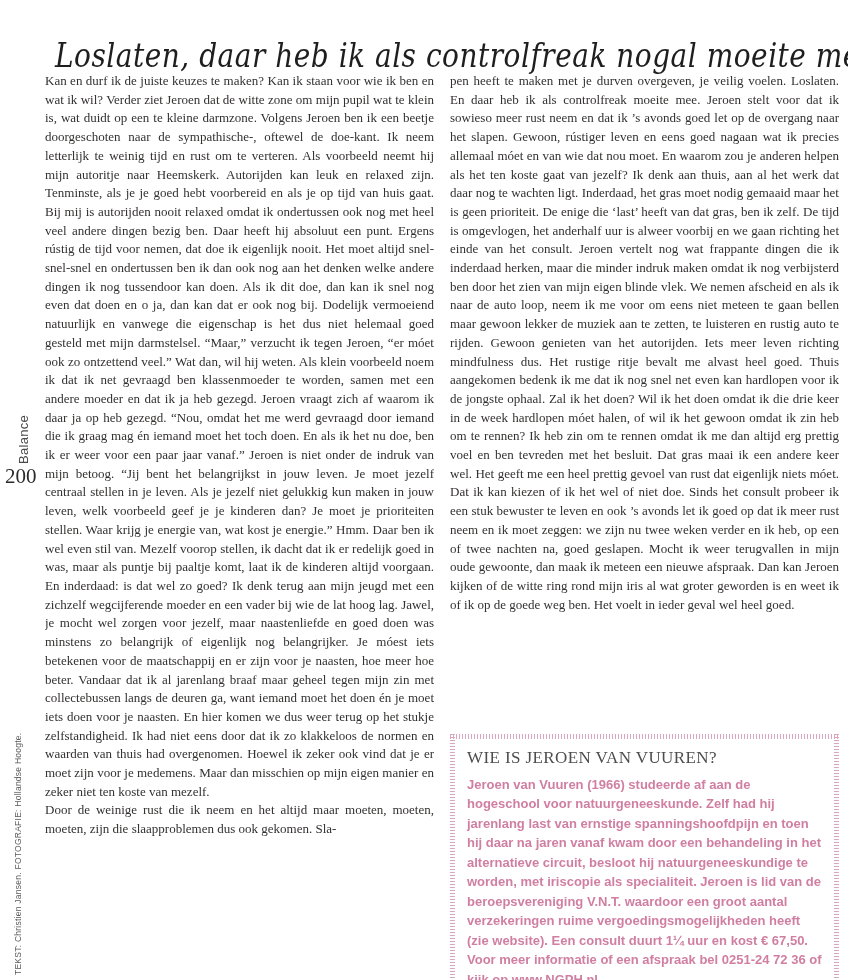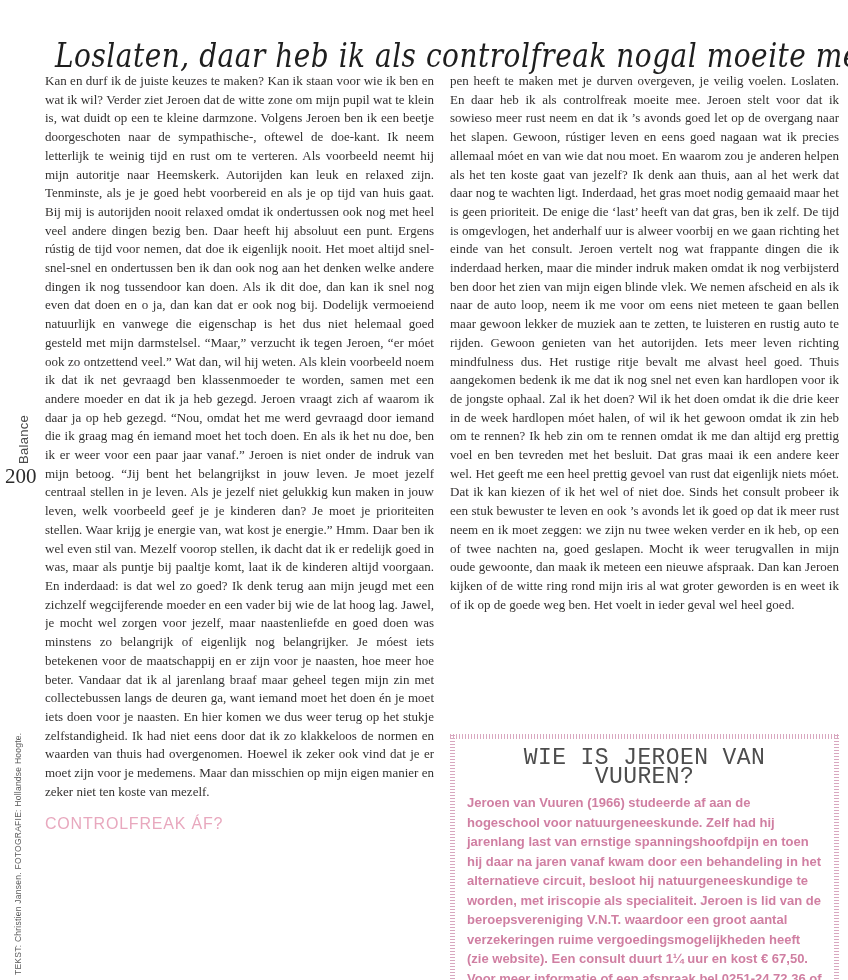--- a/index.html
+++ b/index.html
@@ -33,23 +33,23 @@
   .infobox{
     margin-top:22px;
     padding:15px 17px 13px 17px;
     background:
       repeating-linear-gradient(90deg,#d8a7bf 0 1px,transparent 1px 3px) left top/100% 5px no-repeat,
       repeating-linear-gradient(90deg,#d8a7bf 0 1px,transparent 1px 3px) left bottom/100% 5px no-repeat,
       repeating-linear-gradient(0deg,#d8a7bf 0 1px,transparent 1px 3px) left top/5px 100% no-repeat,
       repeating-linear-gradient(0deg,#d8a7bf 0 1px,transparent 1px 3px) right top/5px 100% no-repeat;
   }
   .infobox-heading{
-    font-family:Liberation Mono, monospace;font-weight:400;
-    font-size:23px;letter-spacing:0.4px;color:#4d4d4d;
-    margin:0 0 7px 0;text-align:center;
+    font-family:Liberation Serif, serif;font-weight:400;
+    font-size:17px;letter-spacing:0.4px;color:#4d4d4d;
+    margin:0 0 7px 0;text-align:left;
   }
   .infobox-body{
     font-family:"Liberation Sans",sans-serif;font-weight:700;
     font-size:13px;line-height:19.5px;color:#d07fa2;
     margin:0;text-align:left;
   }
 
   .sidebar-label{
     position:absolute;left:16px;top:398px;height:66px;
     writing-mode:vertical-rl;transform:rotate(180deg);
@@ -69,21 +69,21 @@
 </style>
 </head>
 <body>
 
 <div class="page">
 
   <h1 class="article-title">Loslaten, daar heb ik als controlfreak nogal moeite mee</h1>
 
   <div class="col col-left">
     <p>Kan en durf ik de juiste keuzes te maken? Kan ik staan voor wie ik ben en wat ik wil? Verder ziet Jeroen dat de witte zone om mijn pupil wat te klein is, wat duidt op een te kleine darmzone. Volgens Jeroen ben ik een beetje doorgeschoten naar de sympathische-, oftewel de doe-kant. Ik neem letterlijk te weinig tijd en rust om te verteren. Als voorbeeld neemt hij mijn autoritje naar Heemskerk. Autorijden kan leuk en relaxed zijn. Tenminste, als je je goed hebt voorbereid en als je op tijd van huis gaat. Bij mij is autorijden nooit relaxed omdat ik ondertussen ook nog met heel veel andere dingen bezig ben. Daar heeft hij absoluut een punt. Ergens rústig de tijd voor nemen, dat doe ik eigenlijk nooit. Het moet altijd snel-snel-snel en ondertussen ben ik dan ook nog aan het denken welke andere dingen ik nog tussendoor kan doen. Als ik dit doe, dan kan ik snel nog even dat doen en o ja, dan kan dat er ook nog bij. Dodelijk vermoeiend natuurlijk en vanwege die eigenschap is het dus niet helemaal goed gesteld met mijn darmstelsel. “Maar,” verzucht ik tegen Jeroen, “er móet ook zo ontzettend veel.” Wat dan, wil hij weten. Als klein voorbeeld noem ik dat ik net gevraagd ben klassenmoeder te worden, samen met een andere moeder en dat ik ja heb gezegd. Jeroen vraagt zich af waarom ik daar ja op heb gezegd. “Nou, omdat het me werd gevraagd door iemand die ik graag mag én iemand moet het toch doen. En als ik het nu doe, ben ik er weer voor een paar jaar vanaf.” Jeroen is niet onder de indruk van mijn betoog. “Jij bent het belangrijkst in jouw leven. Je moet jezelf centraal stellen in je leven. Als je jezelf niet gelukkig kun maken in jouw leven, welk voorbeeld geef je je kinderen dan? Je moet je prioriteiten stellen. Waar krijg je energie van, wat kost je energie.” Hmm. Daar ben ik wel even stil van. Mezelf voorop stellen, ik dacht dat ik er redelijk goed in was, maar als puntje bij paaltje komt, laat ik de kinderen altijd voorgaan. En inderdaad: is dat wel zo goed? Ik denk terug aan mijn jeugd met een zichzelf wegcijferende moeder en een vader bij wie de lat hoog lag. Jawel, je mocht wel zorgen voor jezelf, maar naastenliefde en goed doen was minstens zo belangrijk of eigenlijk nog belangrijker. Je móest iets betekenen voor de maatschappij en er zijn voor je naasten, hoe meer hoe beter. Vandaar dat ik al jarenlang braaf maar geheel tegen mijn zin met collectebussen langs de deuren ga, want iemand moet het doen én je moet iets doen voor je naasten. En hier komen we dus weer terug op het stukje zelfstandigheid. Ik had niet eens door dat ik zo klakkeloos de normen en waarden van thuis had overgenomen. Hoewel ik zeker ook vind dat je er moet zijn voor je medemens. Maar dan misschien op mijn eigen manier en zeker niet ten koste van mezelf.</p>
-    <h2 class="subheading">CONTROLFREAK ÁF?</h2>
+    <p>Door de weinige rust die ik neem en het altijd maar moeten, moeten, moeten, zijn die slaapproblemen dus ook gekomen. Sla-</p>
   </div>
 
   <div class="col col-right">
     <div class="right-text">
       <p>pen heeft te maken met je durven overgeven, je veilig voelen. Loslaten. En daar heb ik als controlfreak moeite mee. Jeroen stelt voor dat ik sowieso meer rust neem en dat ik ’s avonds goed let op de overgang naar het slapen. Gewoon, rústiger leven en eens goed nagaan wat ik precies allemaal móet en van wie dat nou moet. En waarom zou je anderen helpen als het ten koste gaat van jezelf? Ik denk aan thuis, aan al het werk dat daar nog te wachten ligt. Inderdaad, het gras moet nodig gemaaid maar het is geen prioriteit. De enige die ‘last’ heeft van dat gras, ben ik zelf. De tijd is omgevlogen, het anderhalf uur is alweer voorbij en we gaan richting het einde van het consult. Jeroen vertelt nog wat frappante dingen die ik inderdaad herken, maar die minder indruk maken omdat ik nog verbijsterd ben door het zien van mijn eigen blinde vlek. We nemen afscheid en als ik naar de auto loop, neem ik me voor om eens niet meteen te gaan bellen maar gewoon lekker de muziek aan te zetten, te luisteren en rustig auto te rijden. Gewoon genieten van het autorijden. Iets meer leven richting mindfulness dus. Het rustige ritje bevalt me alvast heel goed. Thuis aangekomen bedenk ik me dat ik nog snel net even kan hardlopen voor ik de jongste ophaal. Zal ik het doen? Wil ik het doen omdat ik die drie keer in de week hardlopen móet halen, of wil ik het gewoon omdat ik zin heb om te rennen? Ik heb zin om te rennen omdat ik me dan altijd erg prettig voel en ben tevreden met het besluit. Dat gras maai ik een andere keer wel. Het geeft me een heel prettig gevoel van rust dat eigenlijk niets móet. Dat ik kan kiezen of ik het wel of niet doe. Sinds het consult probeer ik een stuk bewuster te leven en ook ’s avonds let ik goed op dat ik meer rust neem en ik moet zeggen: we zijn nu twee weken verder en ik heb, op een of twee nachten na, goed geslapen. Mocht ik weer terugvallen in mijn oude gewoonte, dan maak ik meteen een nieuwe afspraak. Dan kan Jeroen kijken of de witte ring rond mijn iris al wat groter geworden is en weet ik of ik op de goede weg ben. Het voelt in ieder geval wel heel goed.</p>
     </div>
 
     <div class="infobox">
       <h3 class="infobox-heading">WIE IS JEROEN VAN VUUREN?</h3>
       <p class="infobox-body">Jeroen van Vuuren (1966) studeerde af aan de hogeschool voor natuurgeneeskunde. Zelf had hij jarenlang last van ernstige spanningshoofdpijn en toen hij daar na jaren vanaf kwam door een behandeling in het alternatieve circuit, besloot hij natuurgeneeskundige te worden, met iriscopie als specialiteit. Jeroen is lid van de beroepsvereniging V.N.T. waardoor een groot aantal verzekeringen ruime vergoedingsmogelijkheden heeft (zie website). Een consult duurt 1¼ uur en kost € 67,50. Voor meer informatie of een afspraak bel 0251-24 72 36 of kijk op www.NGPH.nl.</p>

